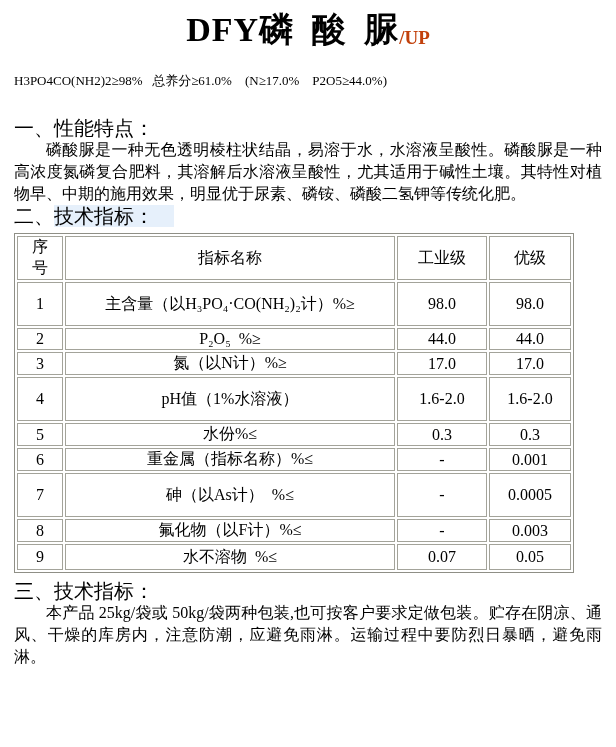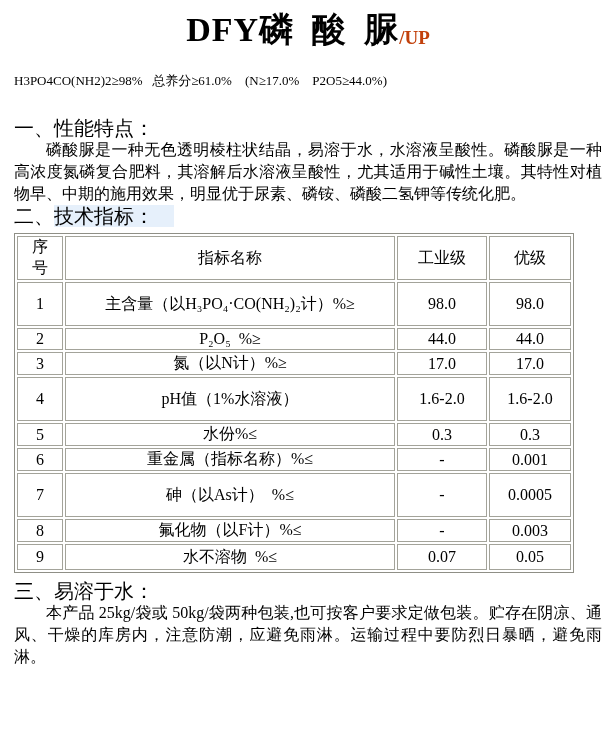--- a/index.html
+++ b/index.html
@@ -159,17 +159,17 @@
       </tr>
       <tr class="h-last">
         <td>9</td>
         <td>水不溶物  %≤</td>
         <td>0.07</td>
         <td>0.05</td>
       </tr>
     </tbody>
   </table>
 
-  <p class="heading" style="margin-top:7px">三、易溶于水：</p>
+  <p class="heading" style="margin-top:7px">三、技术指标：</p>
 
   <p class="para">本产品 25kg/袋或 50kg/袋两种包装,也可按客户要求定做包装。贮存在阴凉、通风、干燥的库房内，注意防潮，应避免雨淋。运输过程中要防烈日暴晒，避免雨淋。</p>
 
 </div>
 
 </body></html>

